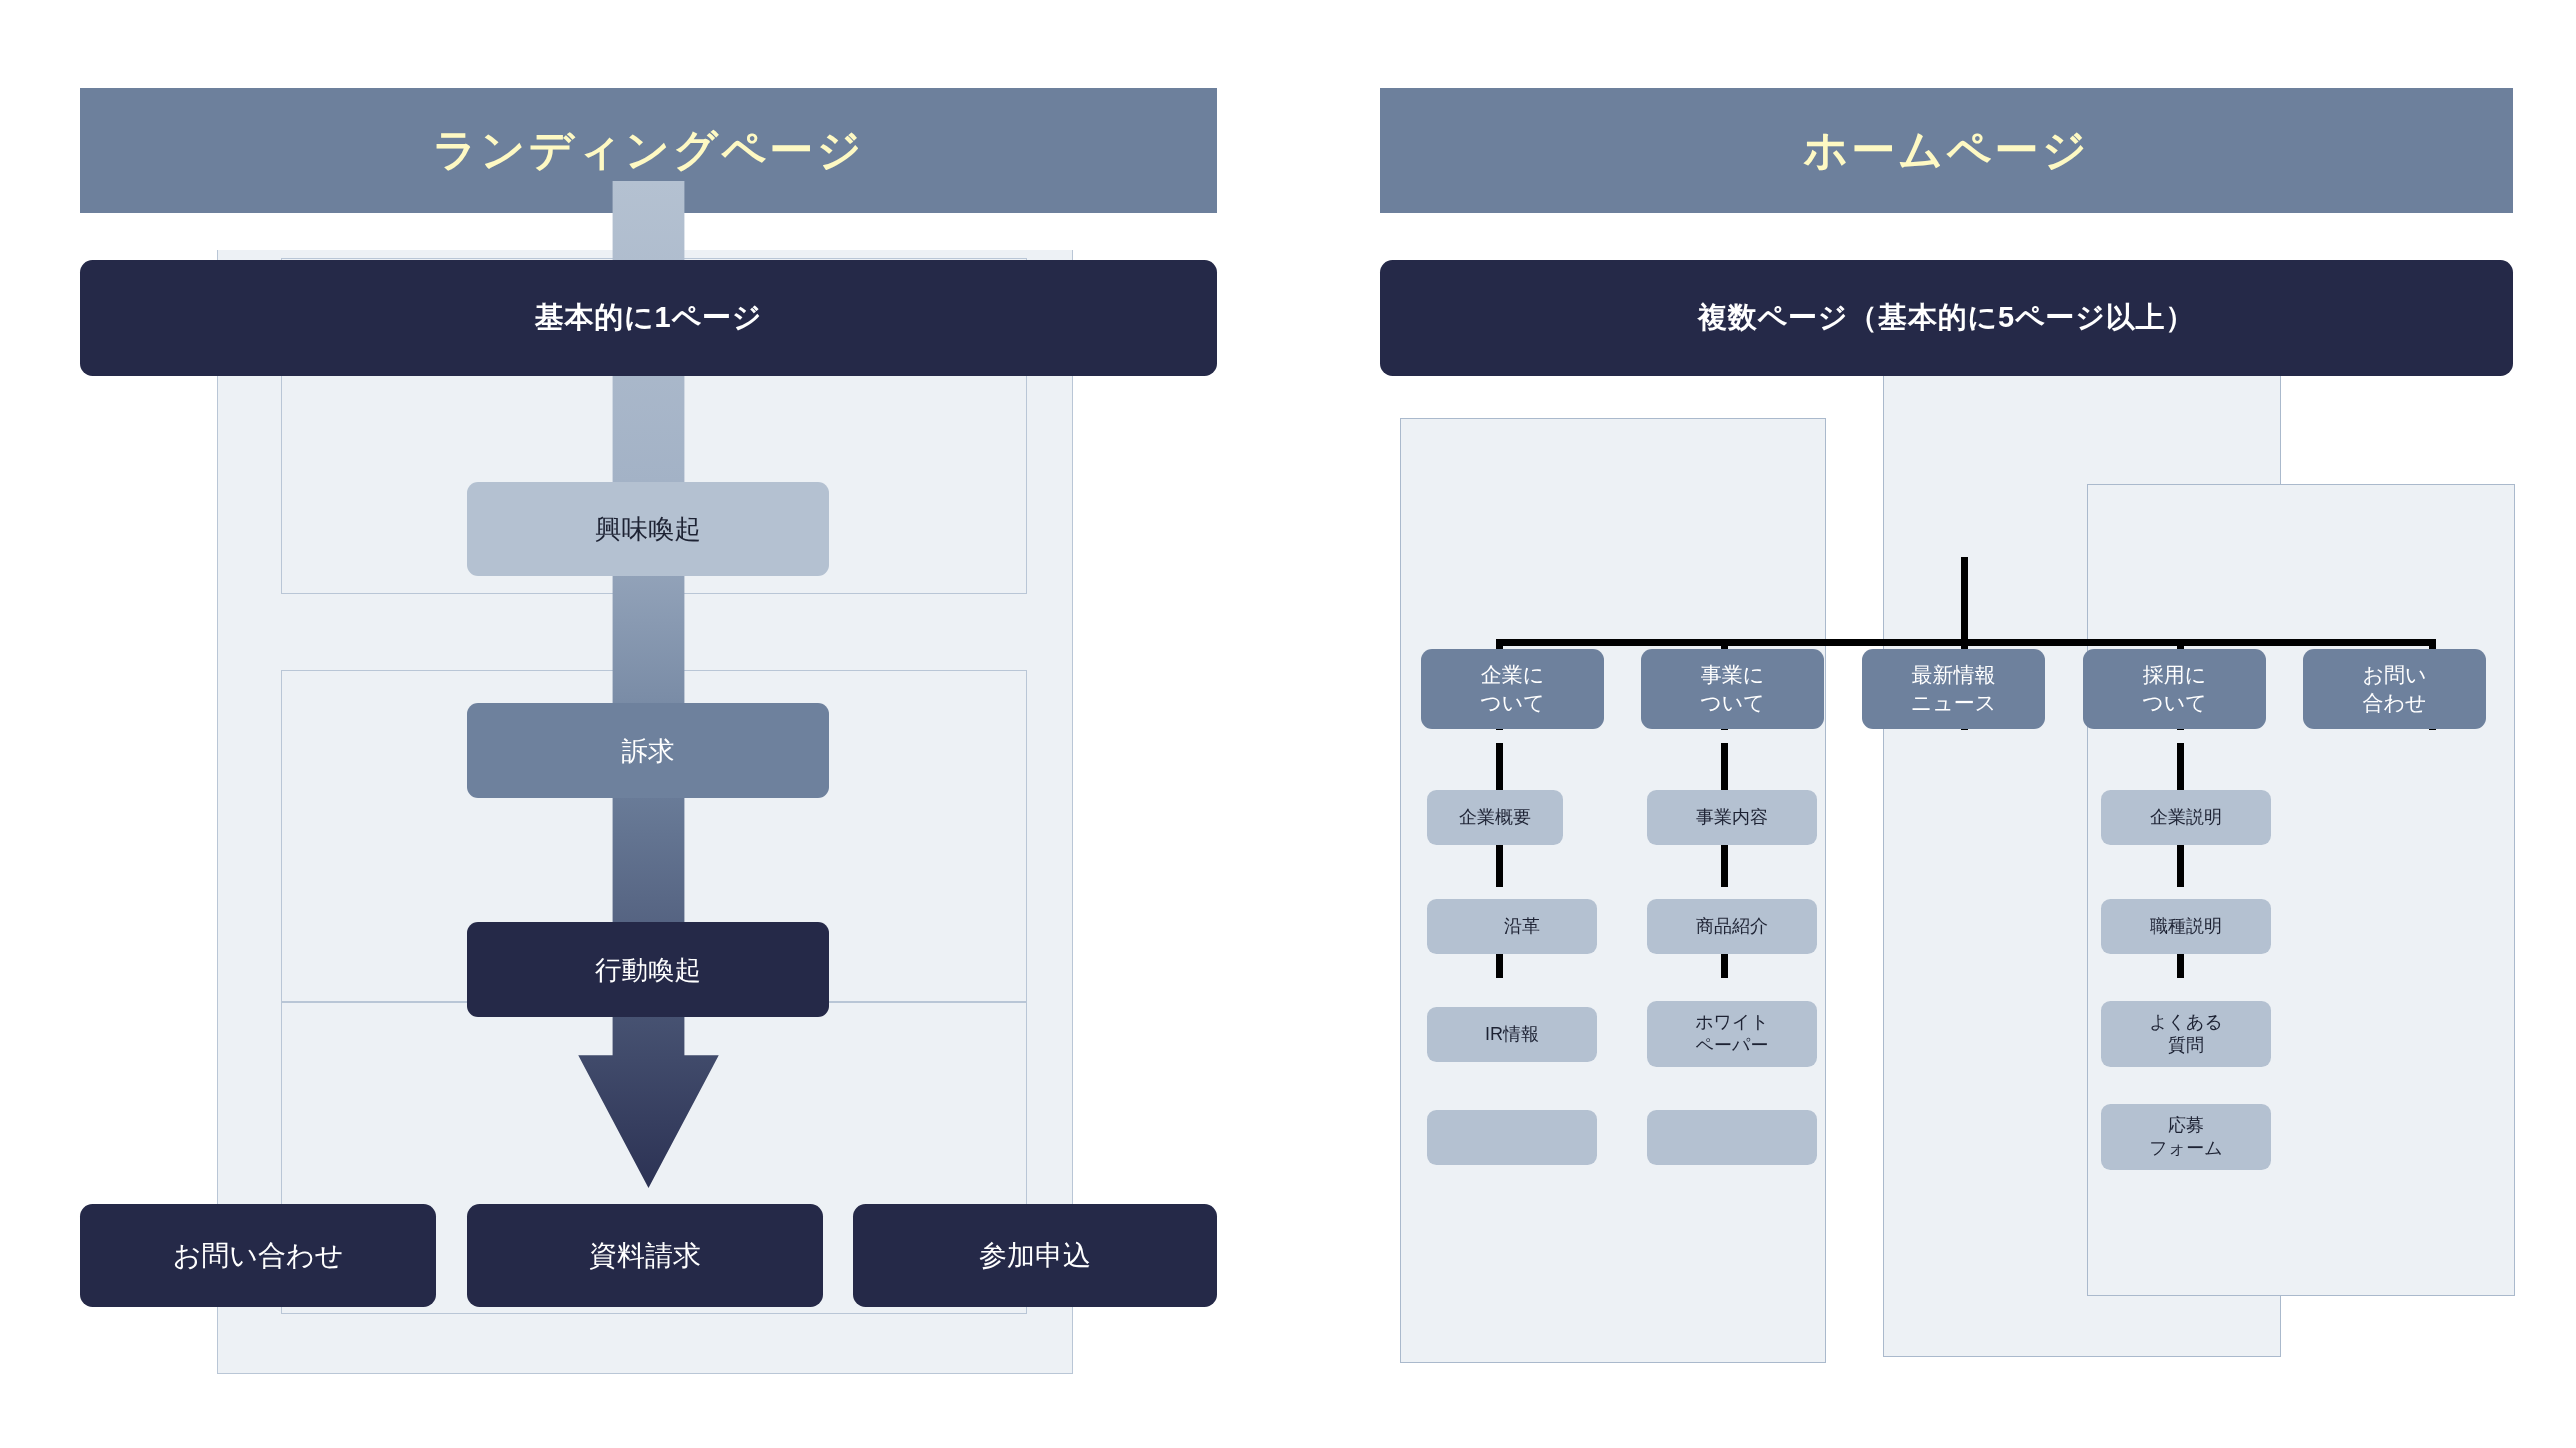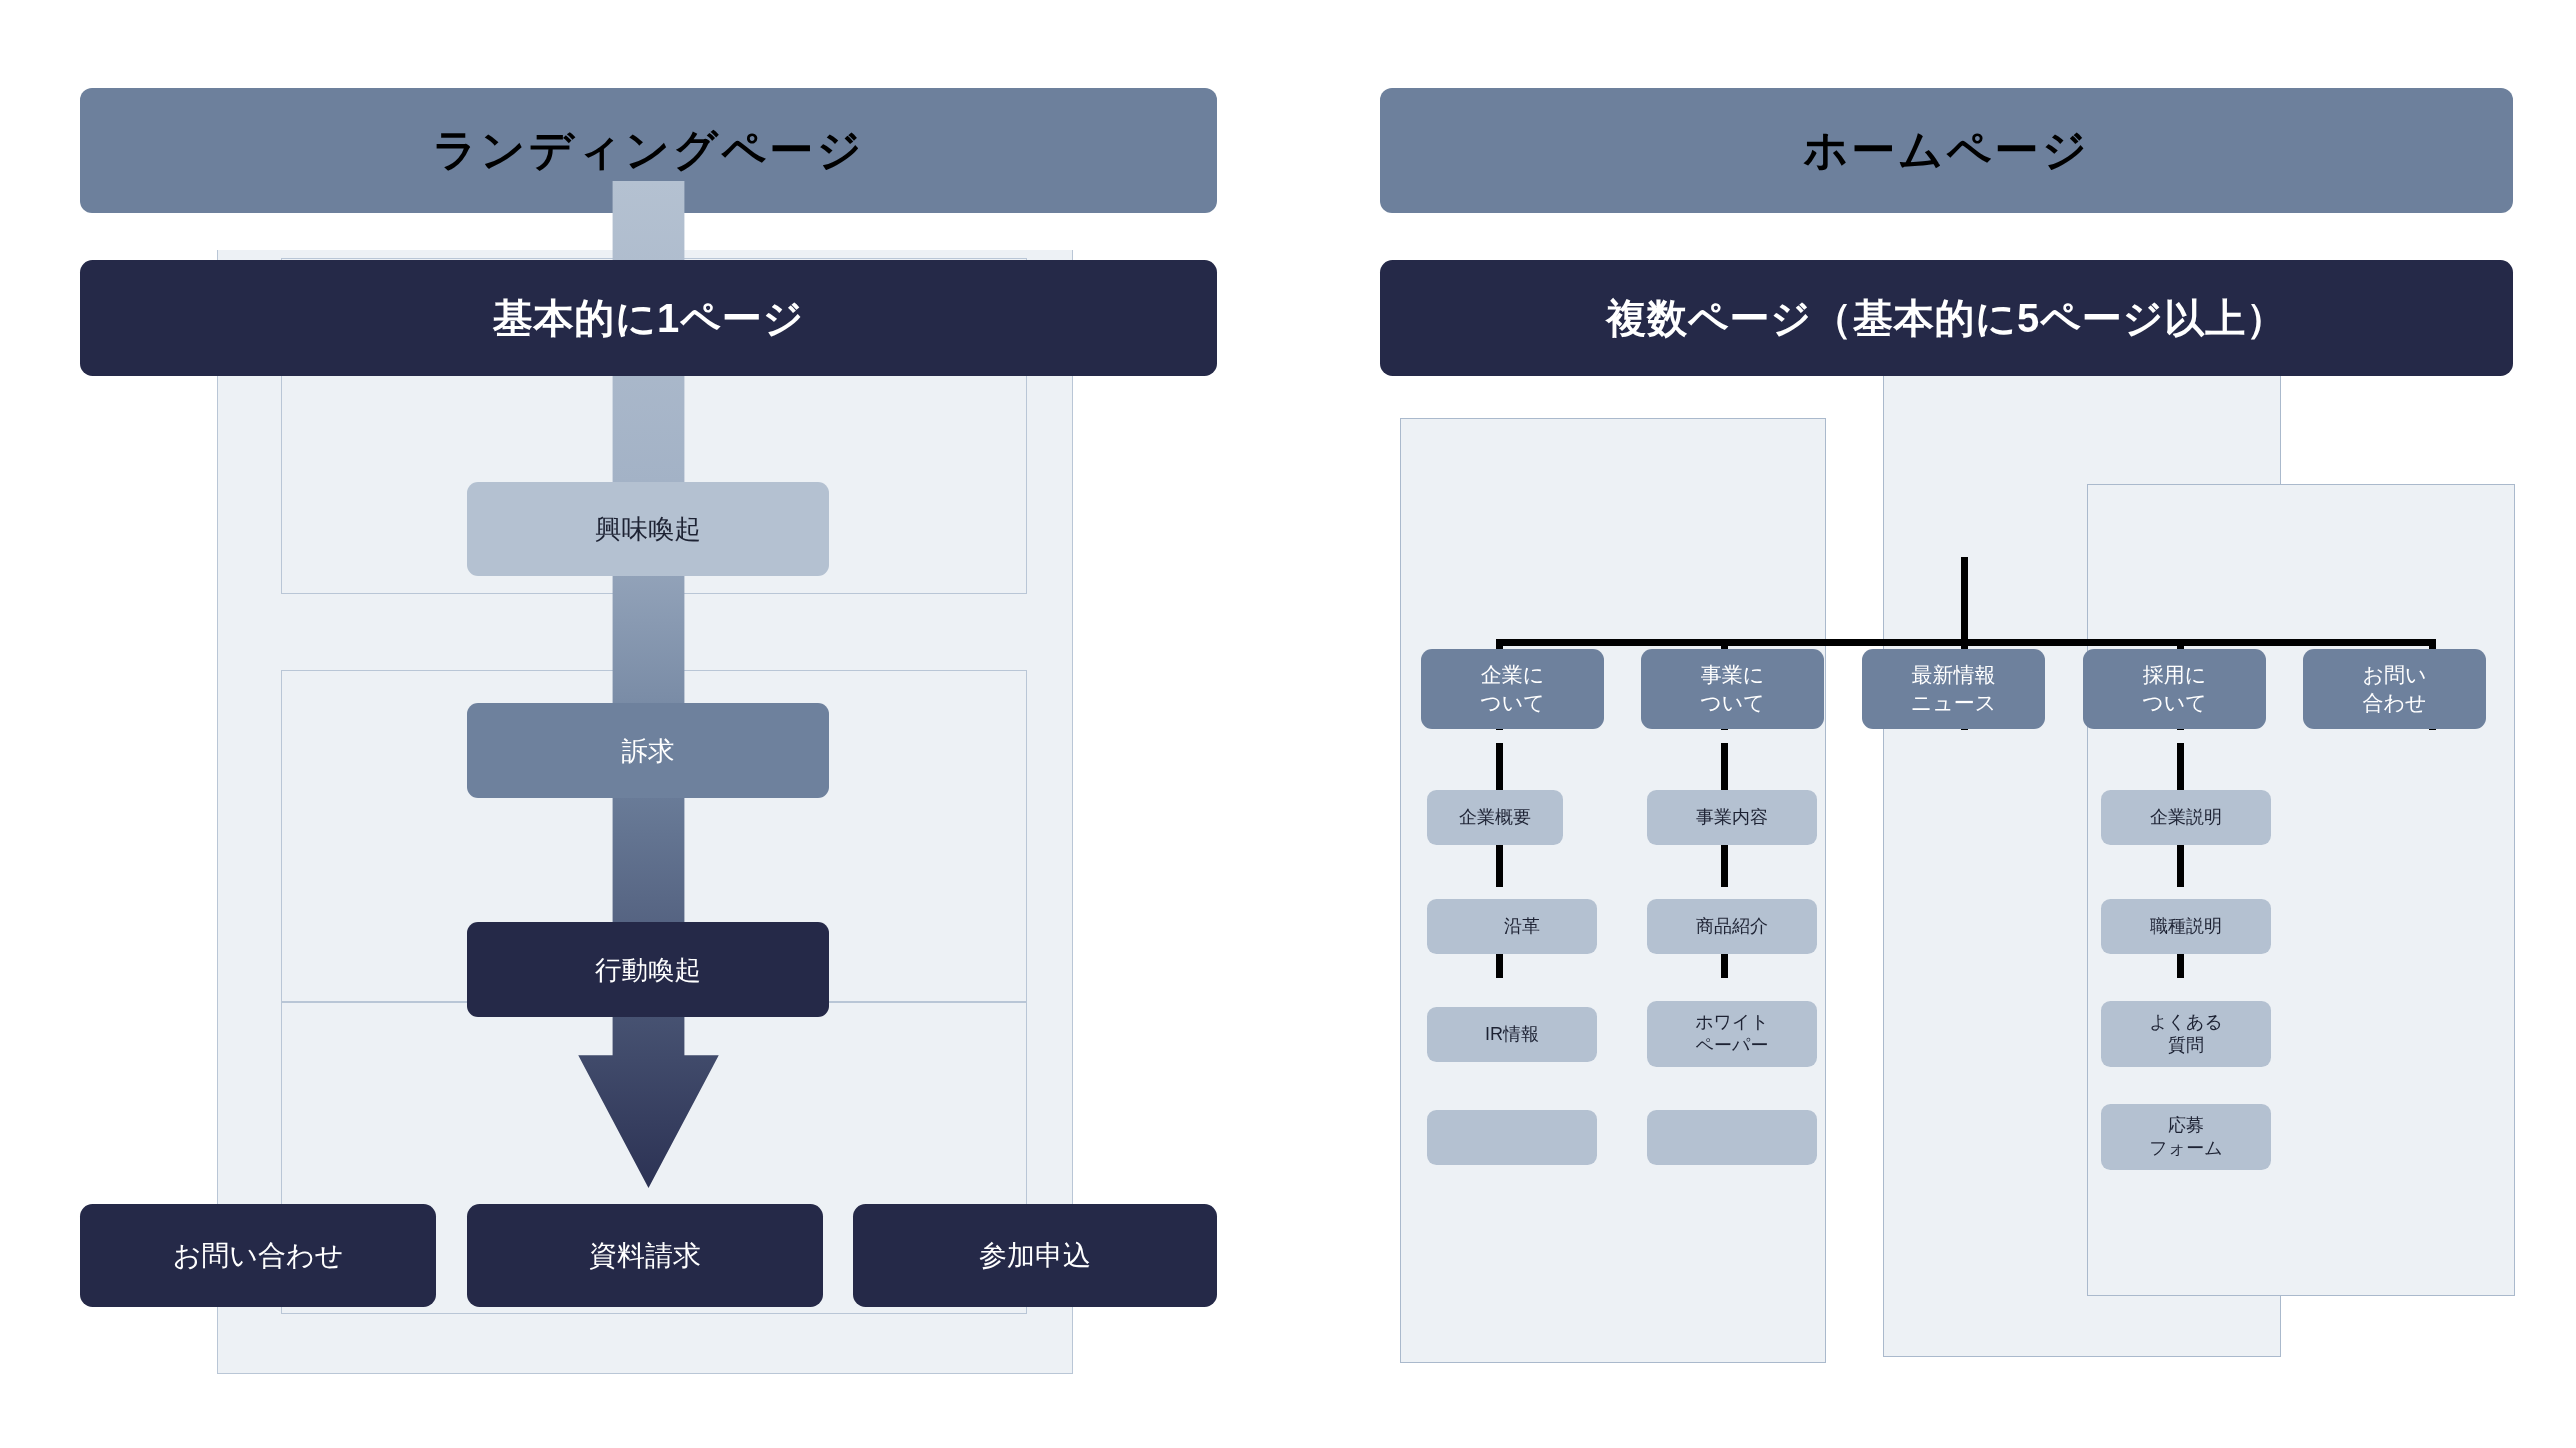--- a/index.html
+++ b/index.html
@@ -25,32 +25,31 @@
     display: flex;
     align-items: center;
     justify-content: center;
     text-align: center;
     box-sizing: border-box;
   }
 
   
   .banner {
     background: #6d809c;
-    color: #000000;
+    color: #fef9c3;
     font-size: 44px;
     font-weight: bold;
     letter-spacing: 3.1px;
-    border-radius: 12px;
   }
 
   
   .pill-header {
     background: #252948;
     color: #ffffff;
-    font-size: 40px;
+    font-size: 29px;
     font-weight: bold;
     border-radius: 12.5px;
     letter-spacing: 0.8px;
     z-index: 30;
   }
 
   
   .panel {
     background: #edf1f5;
     border: 1.6px solid #aab9cc;

